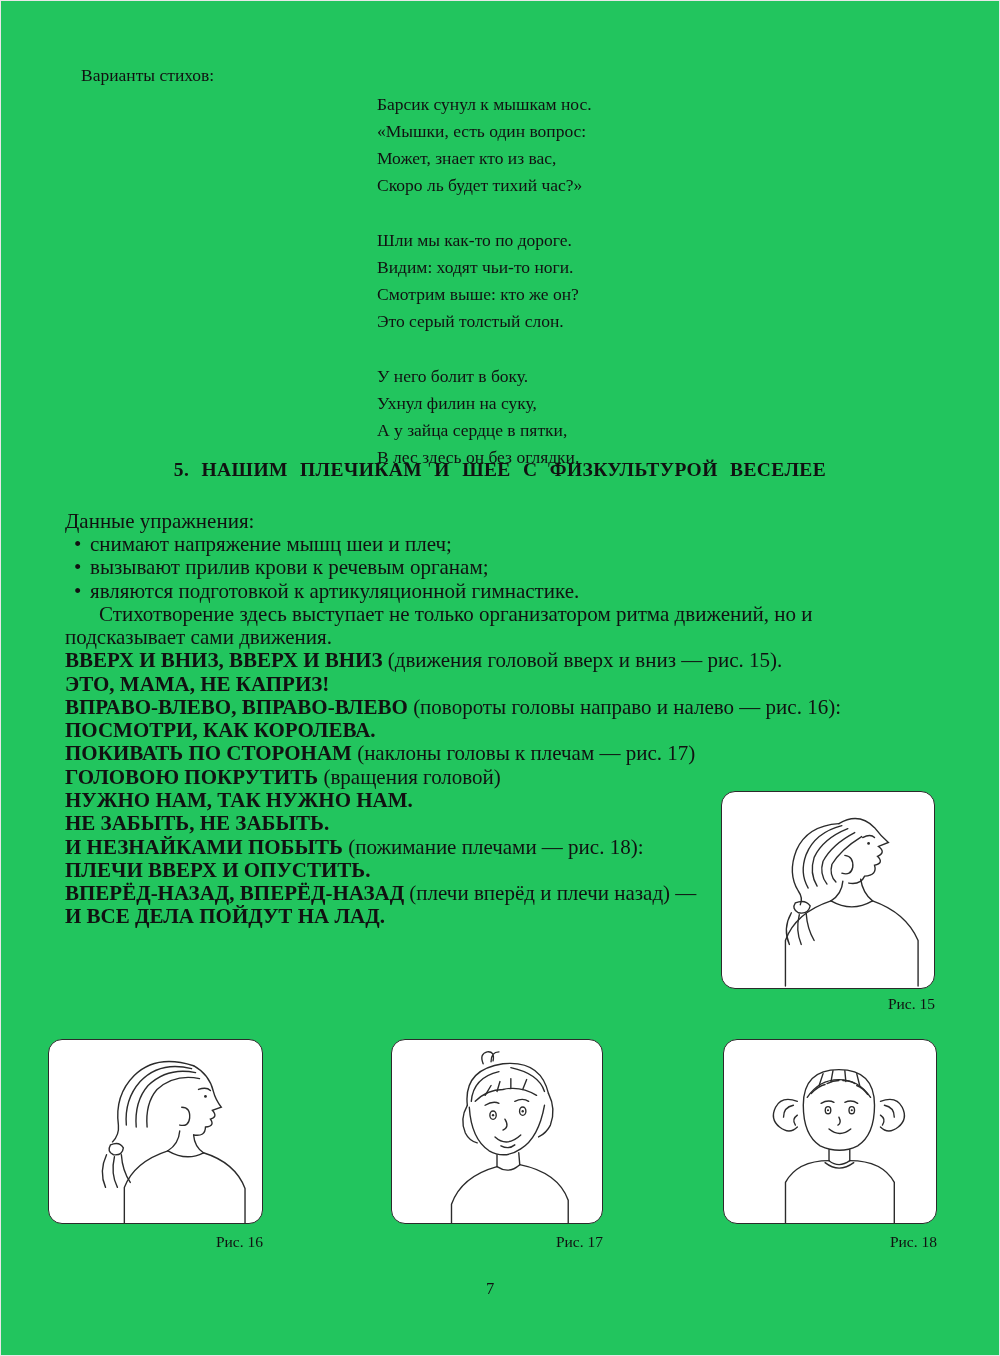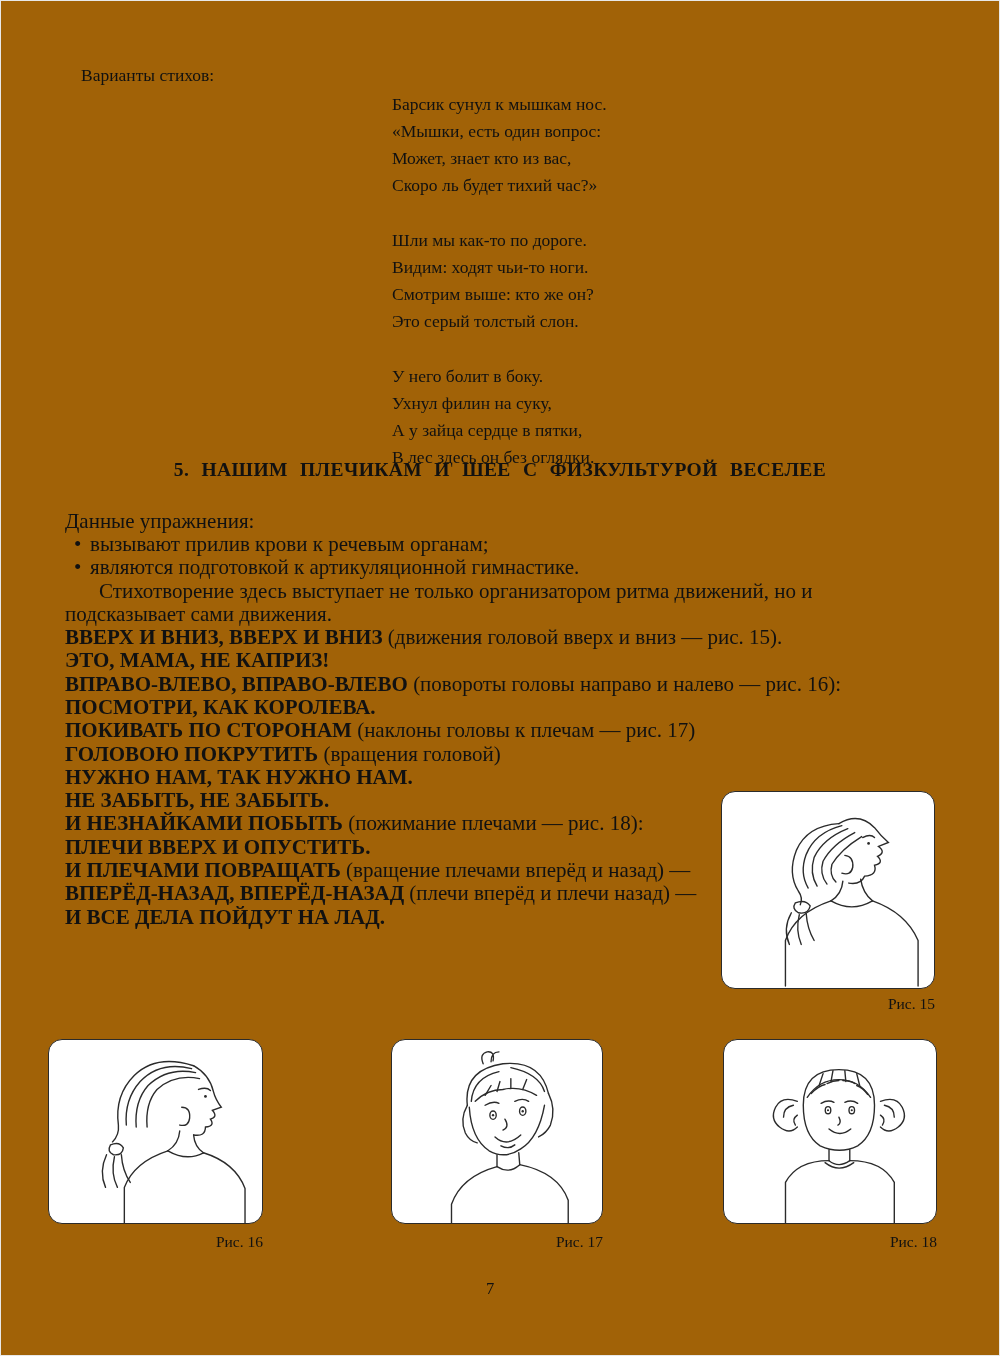--- a/index.html
+++ b/index.html
@@ -1,23 +1,23 @@
 <!DOCTYPE html>
 <html><head>
 <meta charset="utf-8">
 <style>
   * { margin:0; padding:0; box-sizing:border-box; }
   html,body { background:#ffffff; }
   .page {
-    position:relative; width:1000px; height:1356px; background:#a16207;
+    position:relative; width:1000px; height:1356px; background:#22c55e;
     font-family:"Liberation Serif", serif; color:#111; overflow:hidden;
     border:1px solid #e8e8e8;
   }
   .poems-intro { position:absolute; left:80px; top:64px; font-size:17.5px; }
-  .poems { position:absolute; left:376px; top:90px; font-size:17.5px; line-height:27px;margin-left:15px; }
+  .poems { position:absolute; left:376px; top:90px; font-size:17.5px; line-height:27px; }
   .stanza { margin-bottom:28px; }
   .heading {
     position:absolute; left:0; right:0; top:458px; text-align:center;
     font-weight:bold; font-size:19.5px; letter-spacing:0.4px; word-spacing:7px;
   }
   .content { position:absolute; left:64px; top:509px; width:864px; font-size:21px; }
   .content .line { line-height:23.2px; }
   .bullet-line { position:relative; padding-left:25px; line-height:23.2px; }
   .bullet-line::before { content:"•"; position:absolute; left:9px; top:0; }
   .para { line-height:23.2px; text-indent:34px; }
@@ -55,35 +55,35 @@
       <div>Ухнул филин на суку,</div>
       <div>А у зайца сердце в пятки,</div>
       <div>В лес здесь он без оглядки.</div>
     </div>
   </div>
 
   <div class="heading">5. НАШИМ ПЛЕЧИКАМ И ШЕЕ С ФИЗКУЛЬТУРОЙ ВЕСЕЛЕЕ</div>
 
   <div class="content">
     <div class="line">Данные упражнения:</div>
+    <div class="bullet-line">снимают напряжение мышц шеи и плеч;</div>
     <div class="bullet-line">вызывают прилив крови к речевым органам;</div>
     <div class="bullet-line">являются подготовкой к артикуляционной гимнастике.</div>
     <div class="para">Стихотворение здесь выступает не только организатором ритма движений, но и подсказывает сами движения.</div>
 
     <div class="ex-line"><span class="bold">ВВЕРХ И ВНИЗ, ВВЕРХ И ВНИЗ</span><span class="normal"> (движения головой вверх и вниз — рис. 15).</span></div>
     <div class="ex-line"><span class="bold">ЭТО, МАМА, НЕ КАПРИЗ!</span><span class="normal"></span></div>
     <div class="ex-line"><span class="bold">ВПРАВО-ВЛЕВО, ВПРАВО-ВЛЕВО</span><span class="normal"> (повороты головы направо и налево — рис. 16):</span></div>
     <div class="ex-line"><span class="bold">ПОСМОТРИ, КАК КОРОЛЕВА.</span><span class="normal"></span></div>
     <div class="ex-line"><span class="bold">ПОКИВАТЬ ПО СТОРОНАМ</span><span class="normal"> (наклоны головы к плечам — рис. 17)</span></div>
     <div class="ex-line"><span class="bold">ГОЛОВОЮ ПОКРУТИТЬ</span><span class="normal"> (вращения головой)</span></div>
     <div class="ex-line"><span class="bold">НУЖНО НАМ, ТАК НУЖНО НАМ.</span><span class="normal"></span></div>
     <div class="ex-line"><span class="bold">НЕ ЗАБЫТЬ, НЕ ЗАБЫТЬ.</span><span class="normal"></span></div>
     <div class="ex-line"><span class="bold">И НЕЗНАЙКАМИ ПОБЫТЬ</span><span class="normal"> (пожимание плечами — рис. 18):</span></div>
     <div class="ex-line"><span class="bold">ПЛЕЧИ ВВЕРХ И ОПУСТИТЬ.</span><span class="normal"></span></div>
-    <div class="ex-line"><span class="bold">И ПЛЕЧАМИ ПОВРАЩАТЬ</span><span class="normal"> (вращение плечами вперёд и назад) —</span></div>
     <div class="ex-line"><span class="bold">ВПЕРЁД-НАЗАД, ВПЕРЁД-НАЗАД</span><span class="normal"> (плечи вперёд и плечи назад) —</span></div>
     <div class="ex-line"><span class="bold">И ВСЕ ДЕЛА ПОЙДУТ НА ЛАД.</span><span class="normal"></span></div>
   </div>
 
   <div class="fig" style="left:720px; top:790px; width:214px; height:198px;">
     <svg viewBox="0 0 214 198">
       <g fill="none" stroke="#2b2b2b" stroke-width="1.4" stroke-linecap="round" transform="translate(14,4)">
         <path d="M104 28 Q124 16 140 32 Q146 40 154 47 L144 51 Q152 57 143 61 Q150 68 140 70 Q143 80 130 81 Q126 90 114 88"></path>
         <path d="M128 42 q8 -4 12 0"></path>
         <circle cx="134" cy="48" r="1.4" fill="#2b2b2b" stroke="none"></circle>

